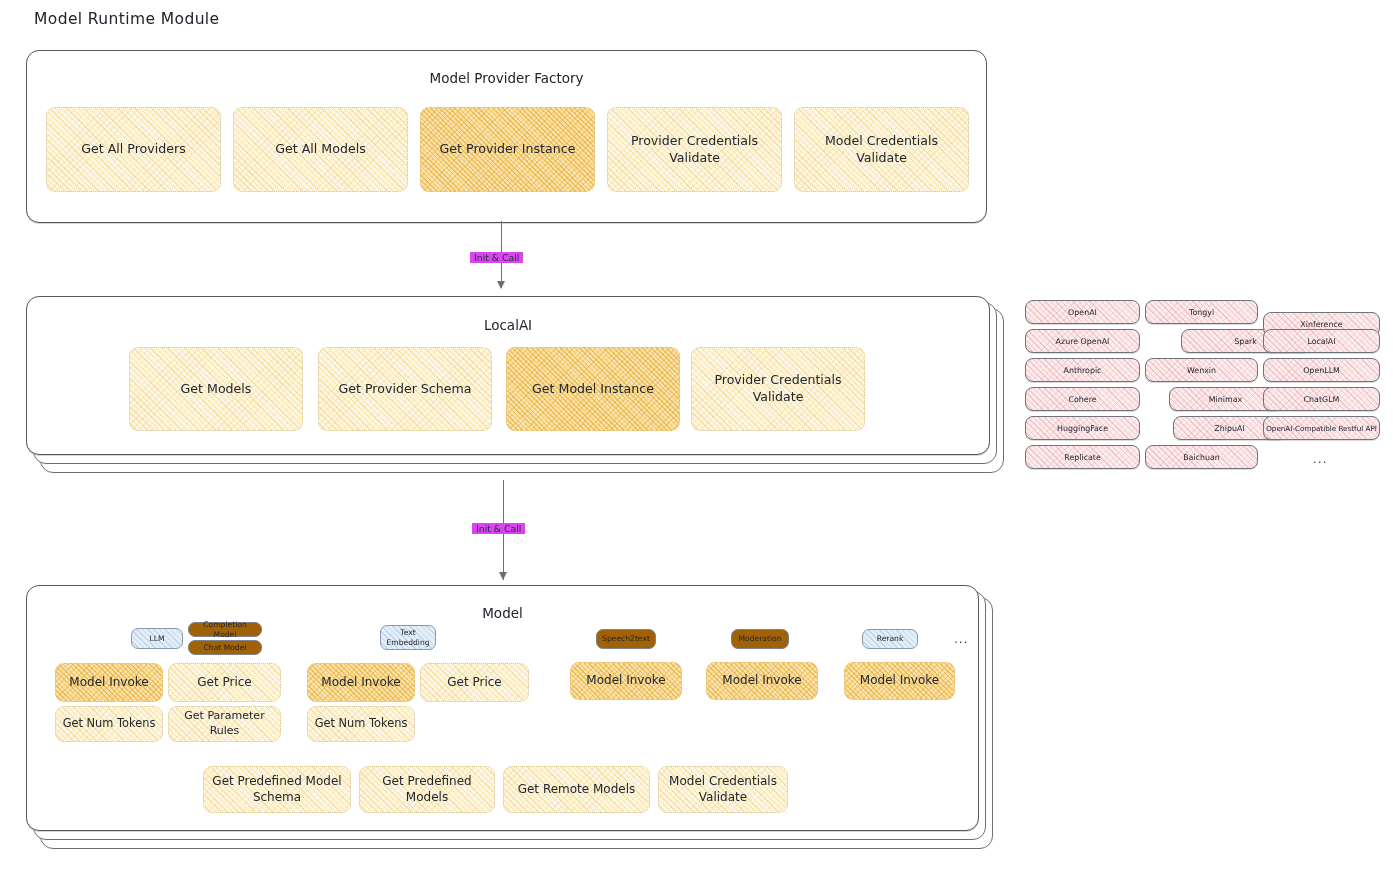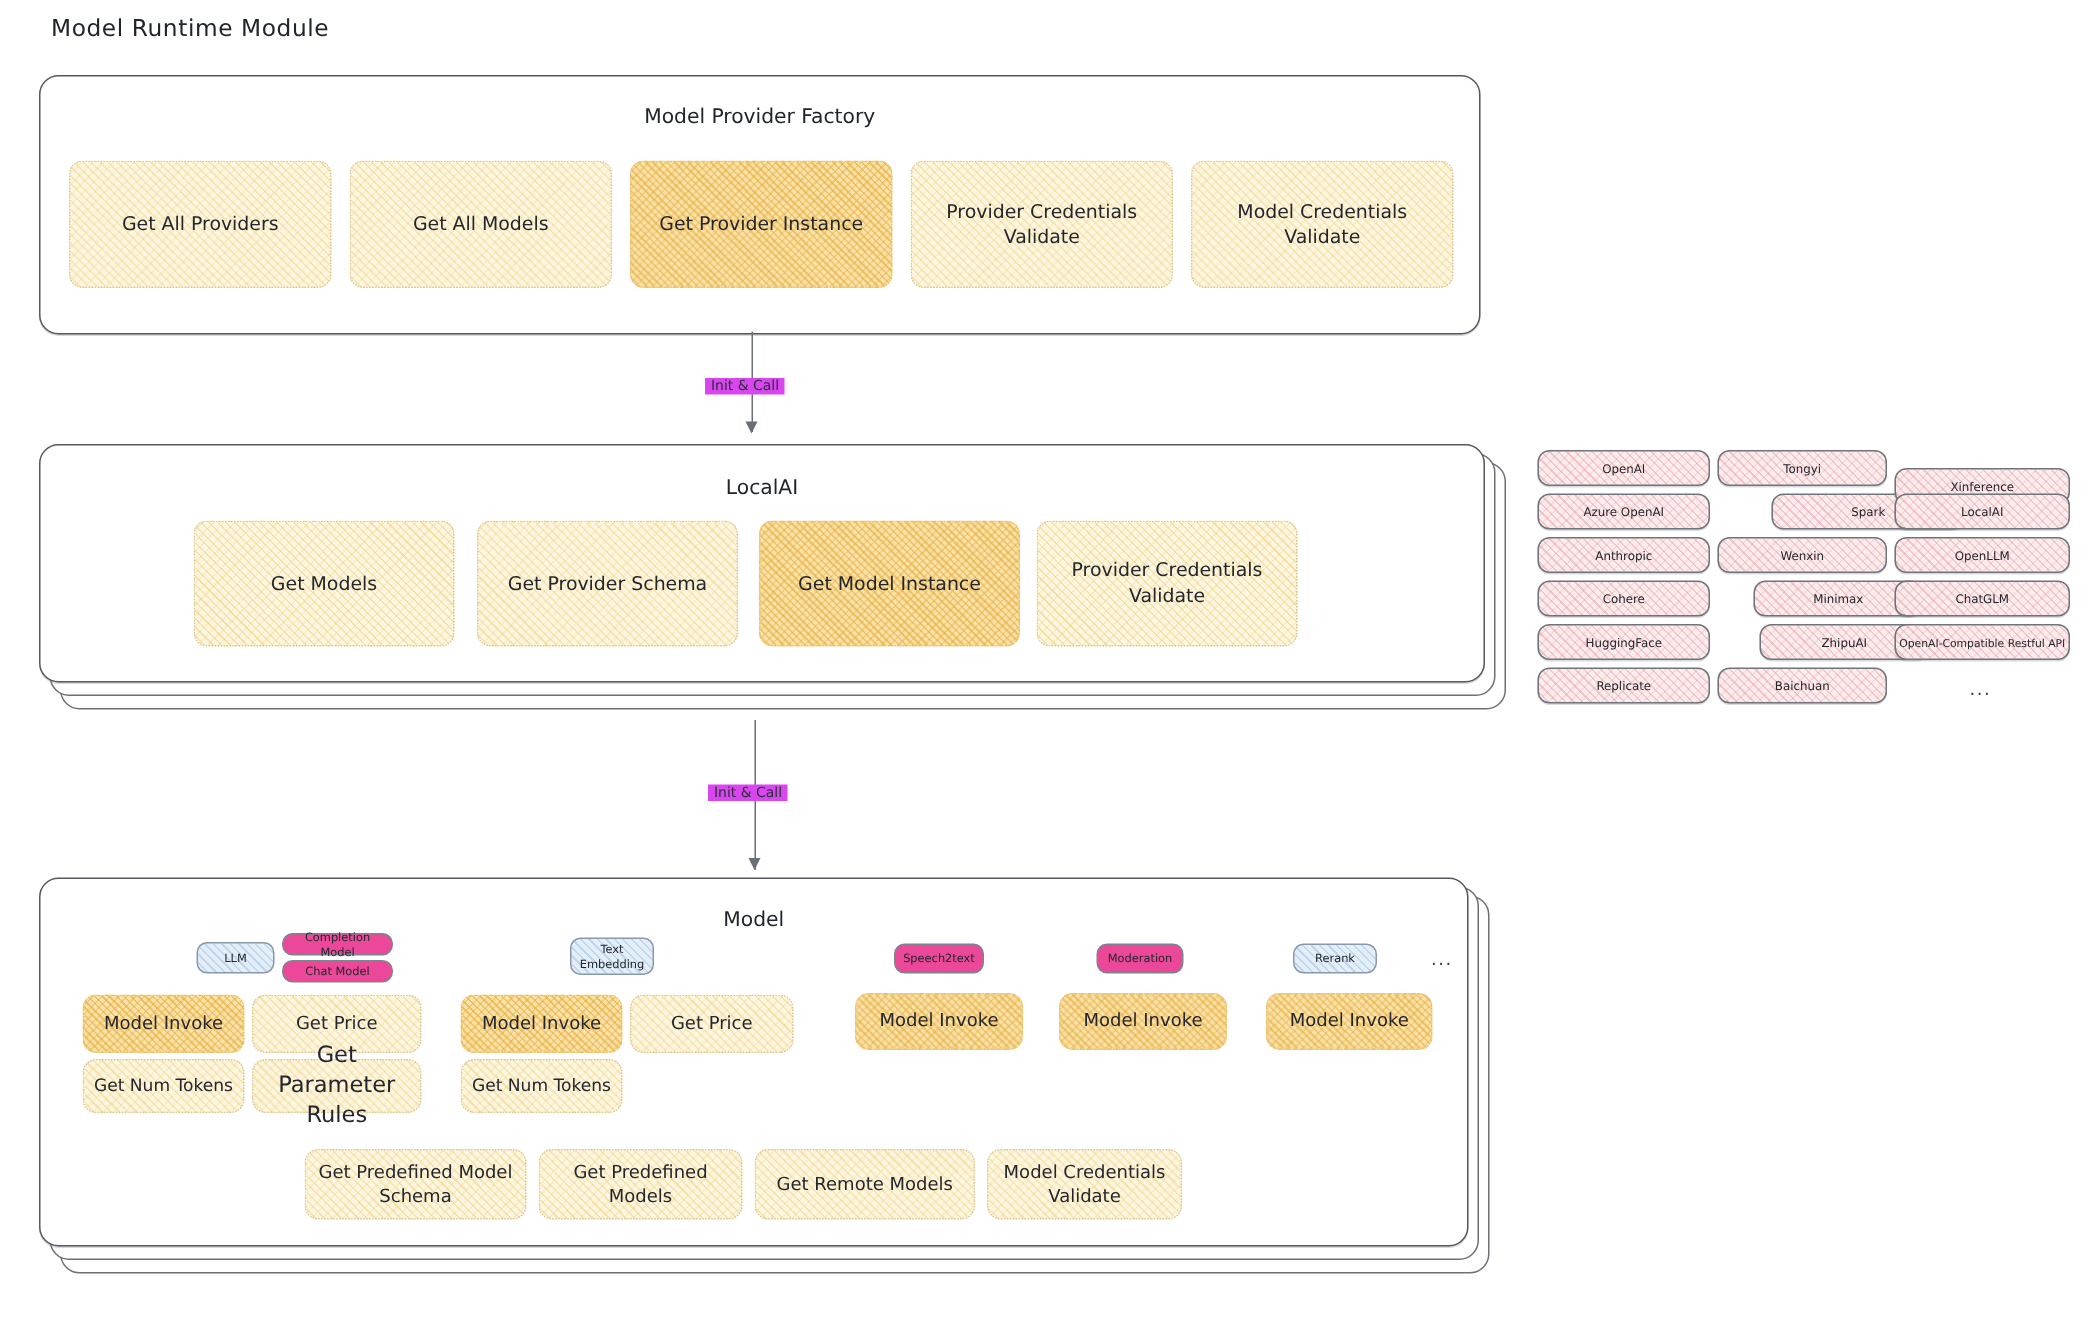--- a/index.html
+++ b/index.html
@@ -81,21 +81,21 @@
     position: absolute;
     border: 1.15px solid #7d8490;
     border-radius: 7px;
     display: flex;
     align-items: center;
     justify-content: center;
     text-align: center;
     font-size: 7.6px;
     line-height: 1.22;
     color: #23262d;
-    background: #ec4899;
+    background: #a16207;
     box-sizing: border-box;
     padding: 1px 3px;
   }
   .chip.blue {
     background-color: #e3eef9;
     background-image: repeating-linear-gradient(45deg, rgba(150,185,220,.45) 0 1px, transparent 1px 4px);
     border-color: #8a98ab;
   }
 
   
@@ -273,21 +273,21 @@
   </div>
   <div class="node hl" style="left:28px; top:77px; width:108px; height:39px; font-size:12px;">
     <span>Model Invoke</span>
   </div>
   <div class="node" style="left:141px; top:77px; width:113px; height:39px; font-size:12px;">
     <span>Get Price</span>
   </div>
   <div class="node" style="left:28px; top:120px; width:108px; height:36px; font-size:11.4px;">
     <span>Get Num Tokens</span>
   </div>
-  <div class="node" style="left:141px; top:120px; width:113px; height:36px; font-size:15px;">
+  <div class="node" style="left:141px; top:120px; width:113px; height:36px; font-size:11px;">
     <span>Get Parameter Rules</span>
   </div>
 
   <div class="chip blue" style="left:353px; top:39px; width:56px; height:25px;">
     <span>Text Embedding</span>
   </div>
   <div class="node hl" style="left:280px; top:77px; width:108px; height:39px; font-size:12px;">
     <span>Model Invoke</span>
   </div>
   <div class="node" style="left:393px; top:77px; width:109px; height:39px; font-size:12px;">

